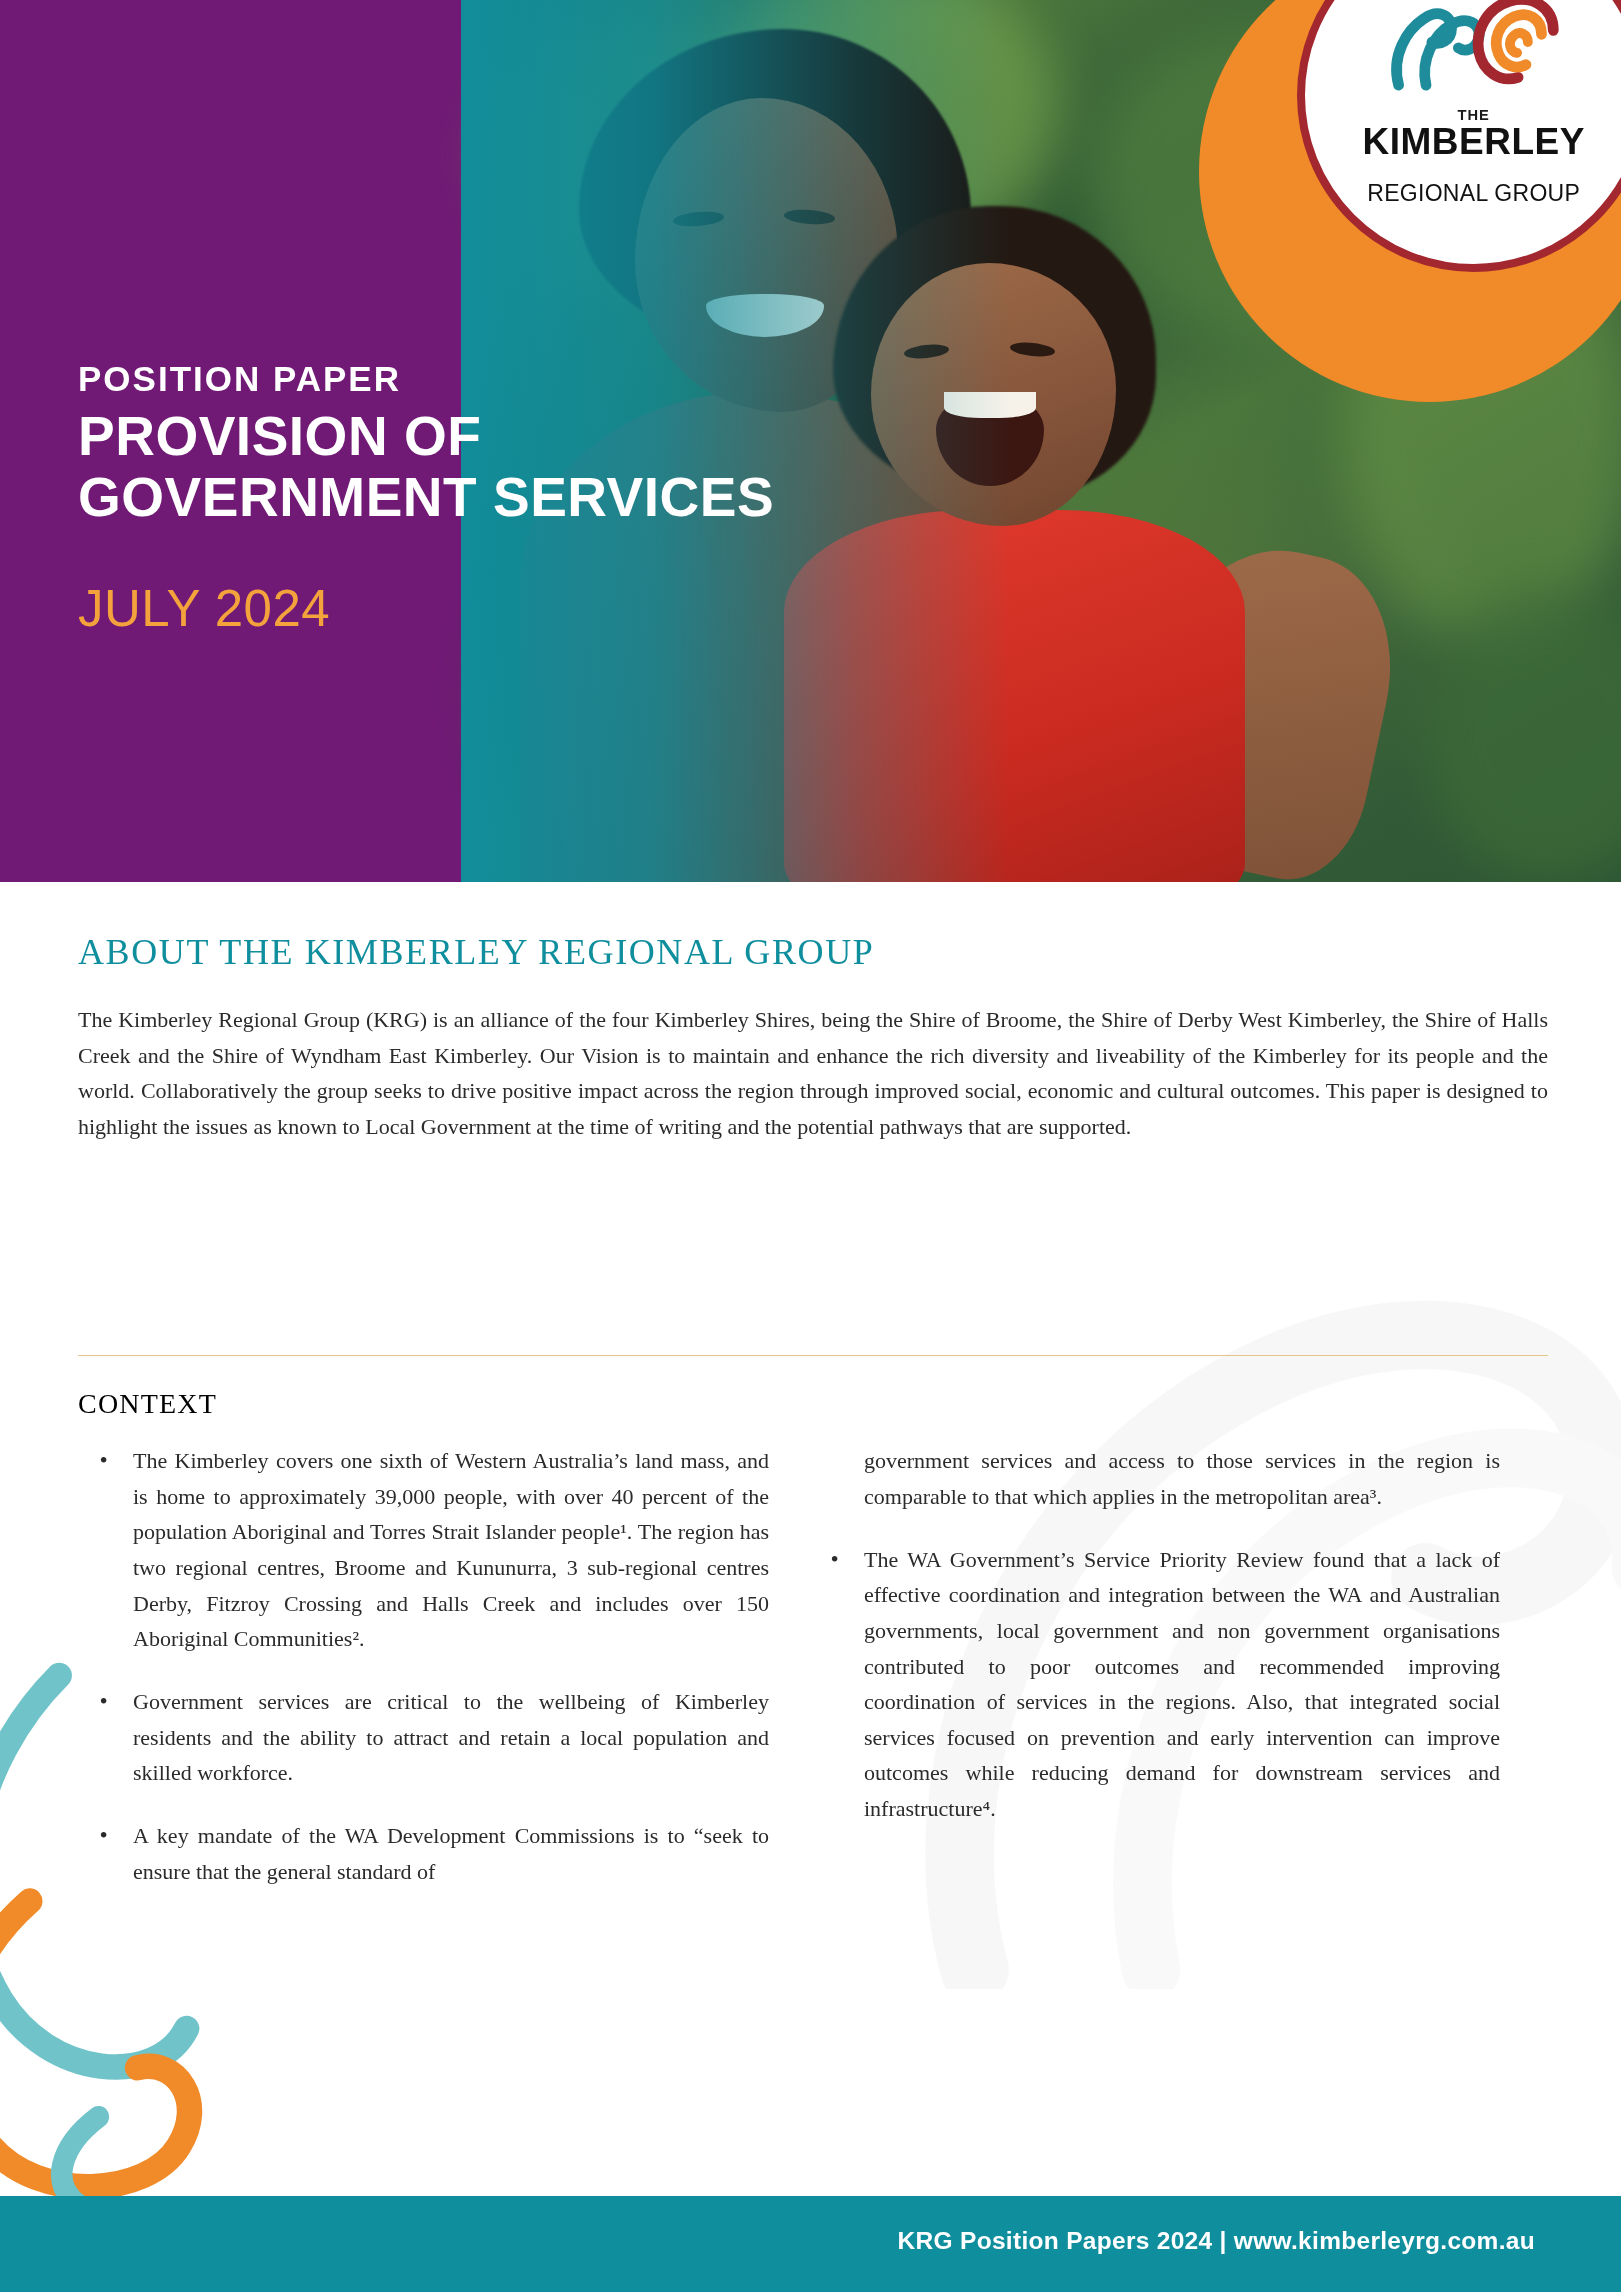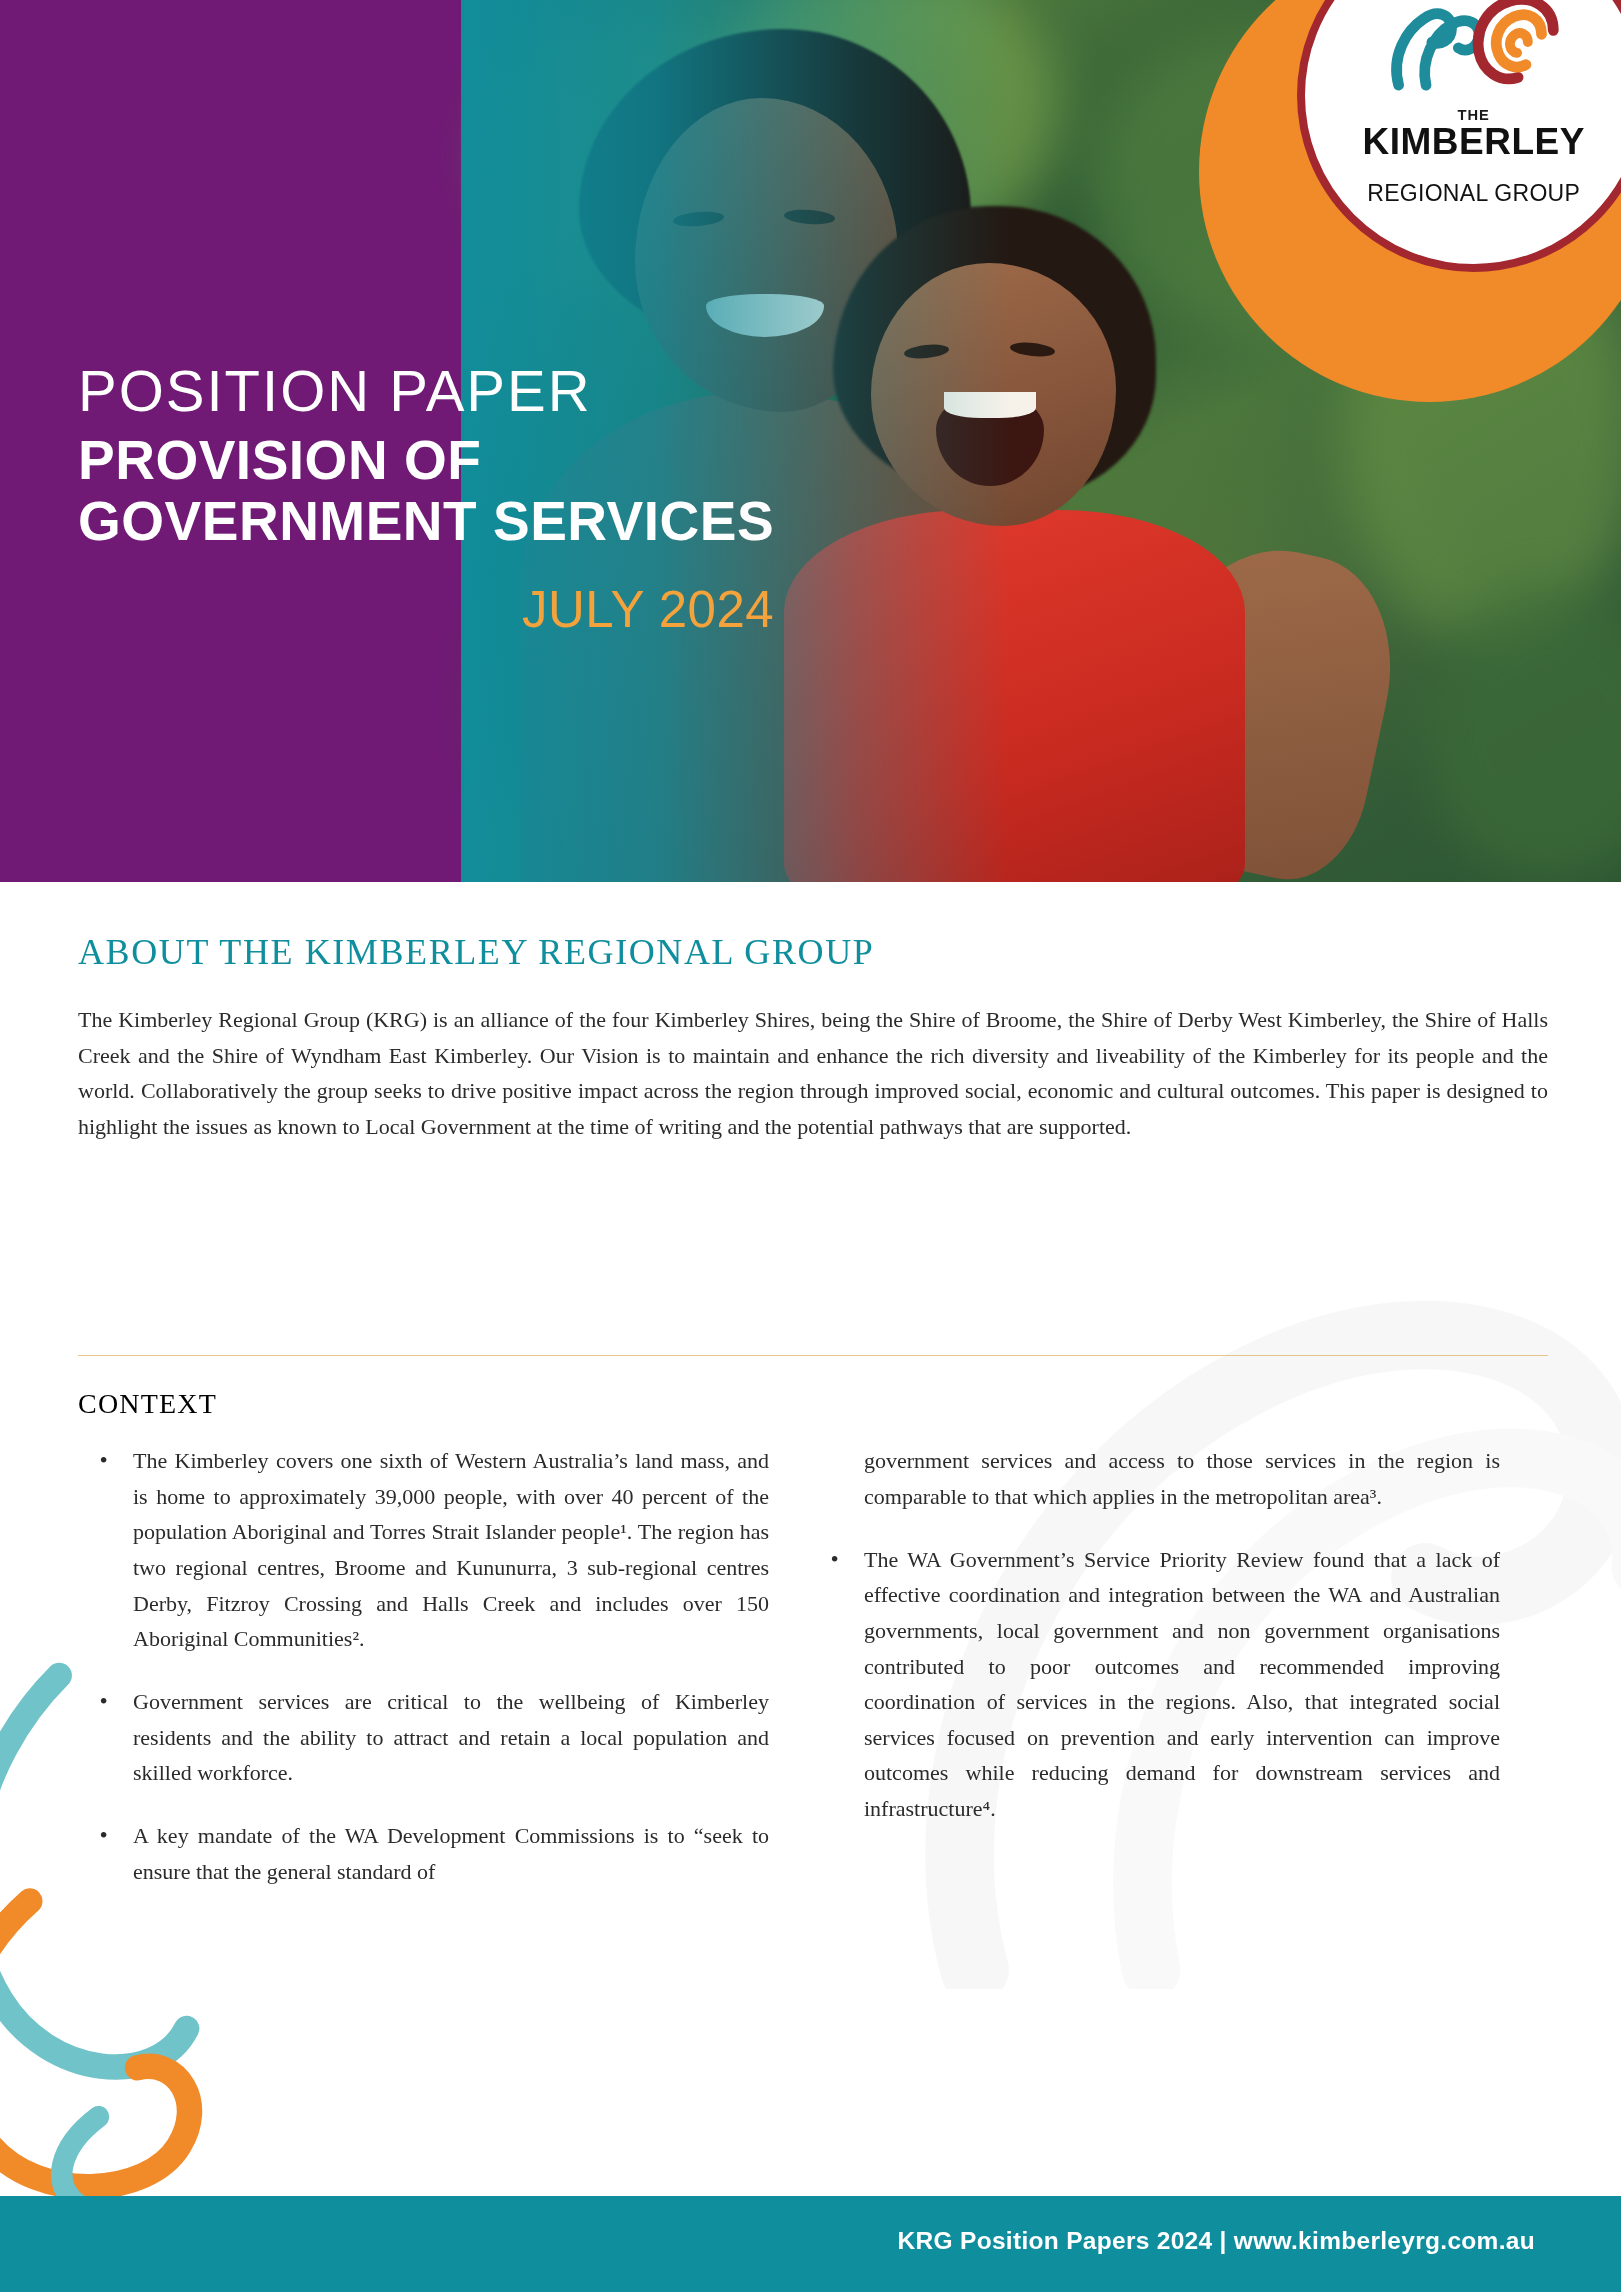--- a/index.html
+++ b/index.html
@@ -182,39 +182,38 @@
   .logo-regional {
     font-size: 23px; font-weight: normal; color: #111; letter-spacing: 0.3px; margin-top: 20px;
   }
 
   .hero-text {
     position: absolute;
     left: 78px; top: 361px;
     color: #ffffff;
   }
   .t-position {
-    font-size: 58px;
-    font-weight: 400;
+    font-size: 35px;
+    font-weight: 700;
     letter-spacing: 2px;
     line-height: 1.05;
   }
   .t-main {
     font-size: 55px;
     font-weight: bold;
     letter-spacing: 0.5px;
     line-height: 1.12;
     margin-top: 7.8px;
   }
   .t-date {
     font-size: 51px;
     font-weight: 500;
     color: #f4a33c;
-    margin-top: 27px;
+    margin-top: 50px;
     letter-spacing: 0.5px;
-    text-align: right;
   }
 
   
   .content {
     position: absolute;
     left: 0; top: 882px;
     width: 1621px;
     height: 1313px;
     background: #ffffff;
     font-family: Liberation Serif, serif;

